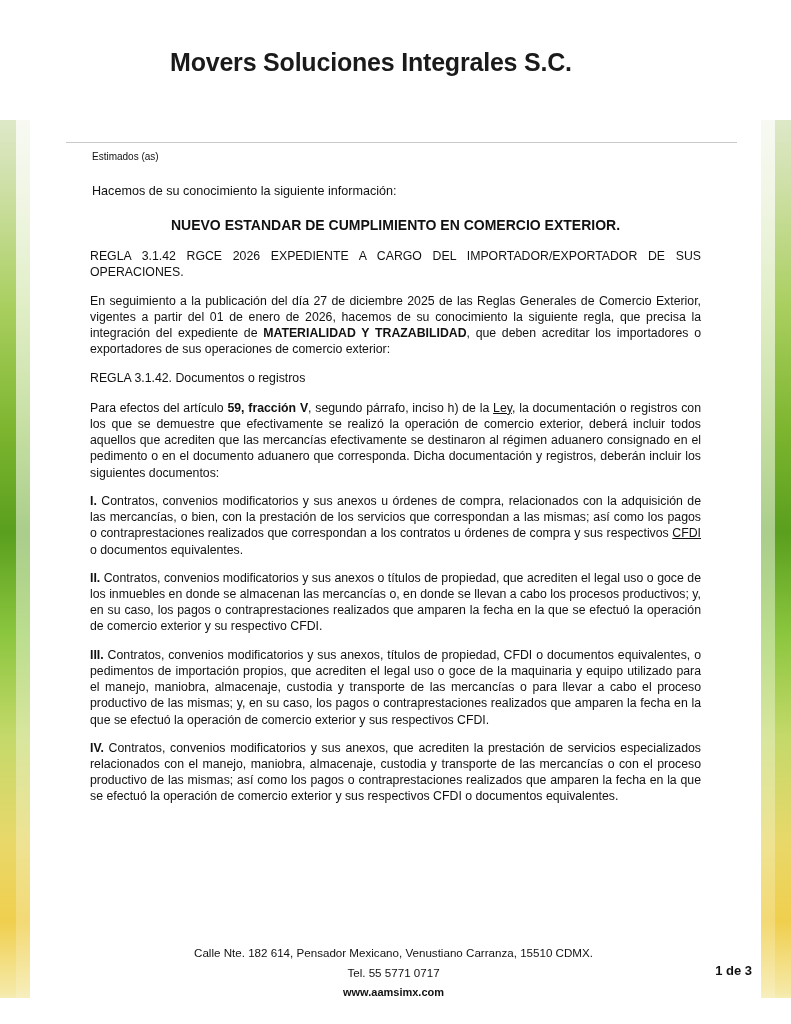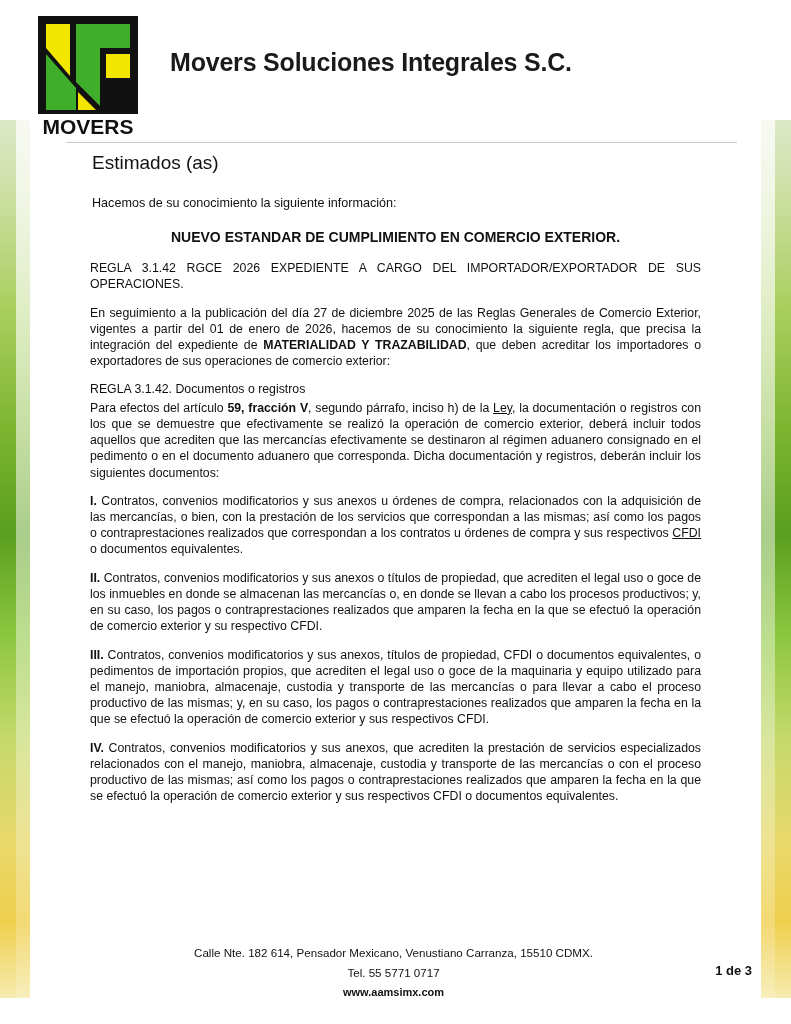--- a/index.html
+++ b/index.html
@@ -148,37 +148,37 @@
     margin: 0 0 2px 2px;
   }
   .city-date {
     text-align: right;
     font-size: 12.6px;
     color: #111;
     margin: 6px 6px 18px 0;
   }
   .greeting {
     margin: 0 0 20px 2px;
-    font-size: 19px;
+    font-size: 10px;
   }
   .intro {
     margin: 0 0 16px 2px;
     font-size: 12.6px;
   }
   .center-bold {
     text-align: center;
     font-weight: bold;
     font-size: 14px;
     margin: 0 0 14px 0;
   }
   p.just {
     text-align: justify;
     margin: 0 0 12px 0;
   }
-  p.just.tight { margin-bottom: 2px; }
+  p.just.tight { margin-bottom: 14px; }
   .b { font-weight: bold; }
   .u { text-decoration: underline; }
 
   
   .footer {
     position: absolute;
     left: 60px;
     right: 64px;
     bottom: 26px;
     font-size: 11.6px;
@@ -211,31 +211,20 @@
   <div class="border-left"></div>
   <div class="border-right"></div>
   <div class="corner-white-tl"></div>
   <div class="corner-white-tr"></div>
   <div class="bottom-band"></div>
 
   <div class="content">
 
     <div class="header">
 
-      <div class="logo">
-        <svg width="104" height="126" viewBox="0 0 104 126" xmlns="http://www.w3.org/2000/svg">
-          <rect x="2" y="2" width="100" height="98" fill="#111111"></rect>
-          <polygon points="10,10 34,10 34,62 10,34" fill="#f2e500"></polygon>
-          <polygon points="40,10 94,10 94,34 64,34 64,92 40,68" fill="#3fae2a"></polygon>
-          <polygon points="10,40 40,74 40,96 10,96" fill="#3fae2a"></polygon>
-          <polygon points="42,78 60,96 42,96" fill="#f2e500"></polygon>
-          <polygon points="70,40 94,40 94,64 70,64" fill="#f2e500"></polygon>
-          <text x="52" y="120" font-family="Liberation Sans, sans-serif" font-size="21" font-weight="bold" fill="#111111" text-anchor="middle">MOVERS</text>
-        </svg>
-      </div>
 
       <div class="company-title">Movers Soluciones Integrales S.C.</div>
     </div>
 
     <div class="rule"></div>
 
     <div class="doc">
 
 
 

